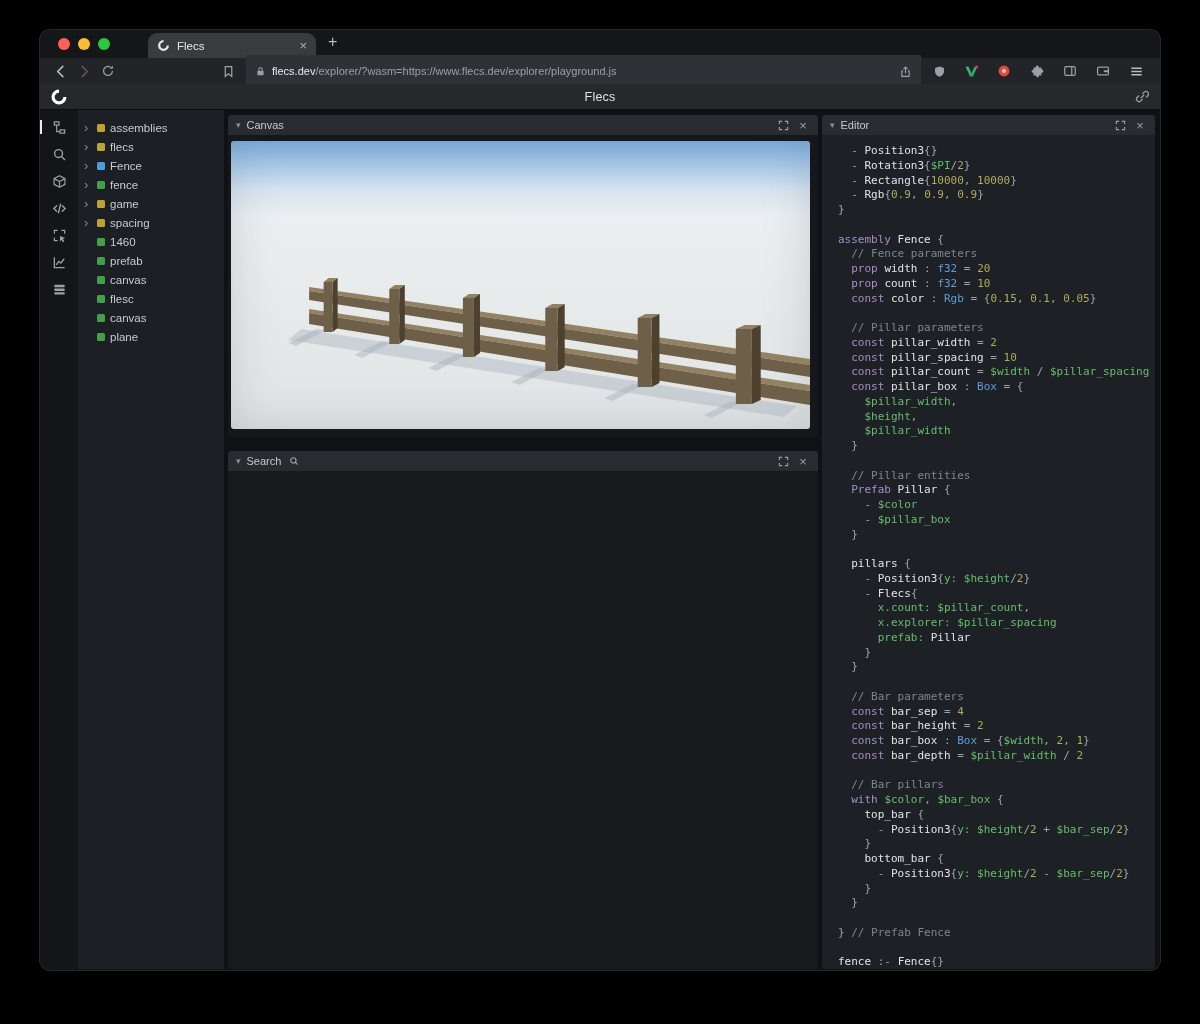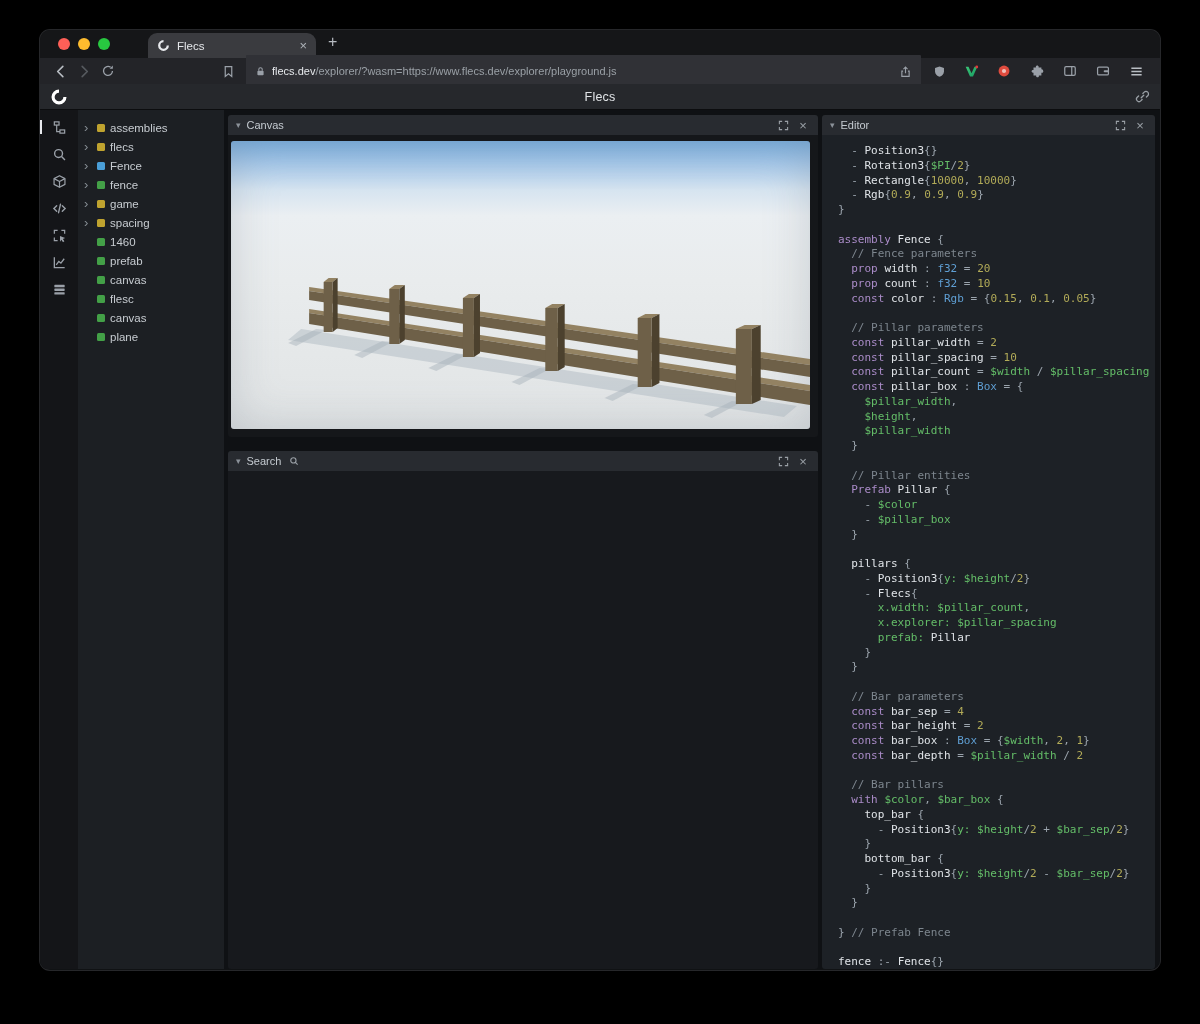--- a/index.html
+++ b/index.html
@@ -448,21 +448,21 @@
             <div class="cl">&nbsp;</div>
             <div class="cl"><span class="tk-c">  // Pillar entities</span></div>
             <div class="cl"><span class="tk-p">  </span><span class="tk-k">Prefab </span><span class="tk-i">Pillar</span><span class="tk-p"> {</span></div>
             <div class="cl"><span class="tk-p">    - </span><span class="tk-v">$color</span></div>
             <div class="cl"><span class="tk-p">    - </span><span class="tk-v">$pillar_box</span></div>
             <div class="cl"><span class="tk-p">  }</span></div>
             <div class="cl">&nbsp;</div>
             <div class="cl"><span class="tk-p">  </span><span class="tk-i">pillars</span><span class="tk-p"> {</span></div>
             <div class="cl"><span class="tk-p">    - </span><span class="tk-i">Position3</span><span class="tk-p">{</span><span class="tk-v">y:</span><span class="tk-p"> </span><span class="tk-v">$height</span><span class="tk-p">/</span><span class="tk-n">2</span><span class="tk-p">}</span></div>
             <div class="cl"><span class="tk-p">    - </span><span class="tk-i">Flecs</span><span class="tk-p">{</span></div>
-            <div class="cl"><span class="tk-p">      </span><span class="tk-v">x.width:</span><span class="tk-p"> </span><span class="tk-v">$pillar_count</span><span class="tk-p">,</span></div>
+            <div class="cl"><span class="tk-p">      </span><span class="tk-v">x.count:</span><span class="tk-p"> </span><span class="tk-v">$pillar_count</span><span class="tk-p">,</span></div>
             <div class="cl"><span class="tk-p">      </span><span class="tk-v">x.explorer:</span><span class="tk-p"> </span><span class="tk-v">$pillar_spacing</span></div>
             <div class="cl"><span class="tk-p">      </span><span class="tk-v">prefab:</span><span class="tk-p"> </span><span class="tk-i">Pillar</span></div>
             <div class="cl"><span class="tk-p">    }</span></div>
             <div class="cl"><span class="tk-p">  }</span></div>
             <div class="cl">&nbsp;</div>
             <div class="cl"><span class="tk-c">  // Bar parameters</span></div>
             <div class="cl"><span class="tk-p">  </span><span class="tk-k">const </span><span class="tk-i">bar_sep</span><span class="tk-p"> = </span><span class="tk-n">4</span></div>
             <div class="cl"><span class="tk-p">  </span><span class="tk-k">const </span><span class="tk-i">bar_height</span><span class="tk-p"> = </span><span class="tk-n">2</span></div>
             <div class="cl"><span class="tk-p">  </span><span class="tk-k">const </span><span class="tk-i">bar_box</span><span class="tk-p"> : </span><span class="tk-t">Box</span><span class="tk-p"> = {</span><span class="tk-v">$width</span><span class="tk-p">, </span><span class="tk-n">2</span><span class="tk-p">, </span><span class="tk-n">1</span><span class="tk-p">}</span></div>
             <div class="cl"><span class="tk-p">  </span><span class="tk-k">const </span><span class="tk-i">bar_depth</span><span class="tk-p"> = </span><span class="tk-v">$pillar_width</span><span class="tk-p"> / </span><span class="tk-n">2</span></div>

